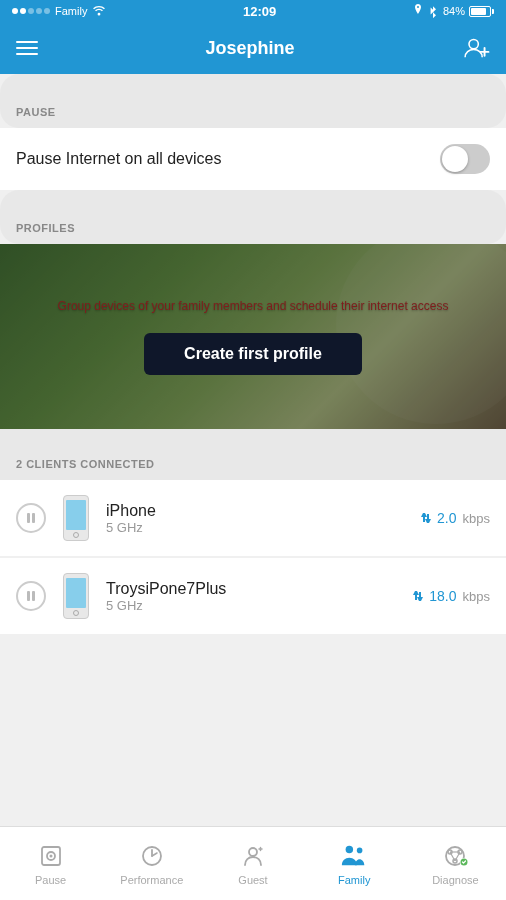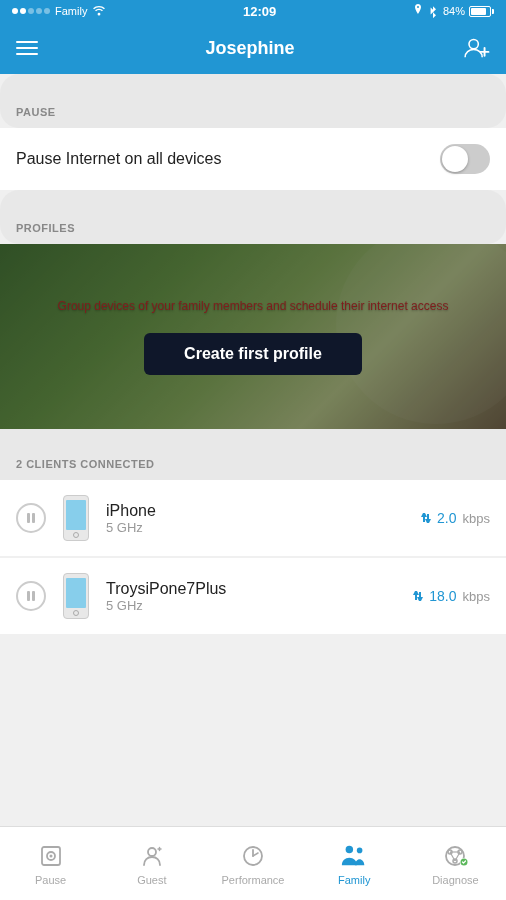--- a/index.html
+++ b/index.html
@@ -517,37 +517,37 @@
         <circle cx="13" cy="13" r="4" stroke="#aaa" stroke-width="1.8"></circle>
         <circle cx="13" cy="13" r="1.5" fill="#aaa"></circle>
       </svg>
     </div>
     <span class="tab-label">Pause</span>
   </div>
 
   <div class="tab-item">
     <div class="tab-icon">
       <svg width="26" height="26" viewBox="0 0 26 26" fill="none">
+        <circle cx="13" cy="13" r="9" stroke="#aaa" stroke-width="1.8"></circle>
+        <path d="M13 13 L13 7" stroke="#aaa" stroke-width="1.8" stroke-linecap="round"></path>
+        <path d="M13 13 L18 10" stroke="#aaa" stroke-width="1.5" stroke-linecap="round"></path>
+      </svg>
+    </div>
+    <span class="tab-label">Performance</span>
+  </div>
+
+  <div class="tab-item">
+    <div class="tab-icon">
+      <svg width="26" height="26" viewBox="0 0 26 26" fill="none">
         <circle cx="13" cy="9" r="4" stroke="#aaa" stroke-width="1.8"></circle>
         <path d="M5 22c0-5 3.5-8 8-8s8 3 8 8" stroke="#aaa" stroke-width="1.8" stroke-linecap="round"></path>
         <path d="M19 6 L22 6 M20.5 4.5 L20.5 7.5" stroke="#aaa" stroke-width="1.5" stroke-linecap="round"></path>
       </svg>
     </div>
     <span class="tab-label">Guest</span>
-  </div>
-
-  <div class="tab-item">
-    <div class="tab-icon">
-      <svg width="26" height="26" viewBox="0 0 26 26" fill="none">
-        <circle cx="13" cy="13" r="9" stroke="#aaa" stroke-width="1.8"></circle>
-        <path d="M13 13 L13 7" stroke="#aaa" stroke-width="1.8" stroke-linecap="round"></path>
-        <path d="M13 13 L18 10" stroke="#aaa" stroke-width="1.5" stroke-linecap="round"></path>
-      </svg>
-    </div>
-    <span class="tab-label">Performance</span>
   </div>
 
   <div class="tab-item">
     <div class="tab-icon">
       <svg width="30" height="28" viewBox="0 0 30 28" fill="none">
         <circle cx="10" cy="7" r="4" fill="#2196d3"></circle>
         <path d="M2 24c0-5 3.5-8 8-8s8 3 8 8" fill="#2196d3"></path>
         <circle cx="21" cy="8" r="3" fill="#2196d3"></circle>
         <path d="M16 24c0-4 2.5-6.5 5-6.5s5 2.5 5 6.5" fill="#2196d3"></path>
       </svg>

